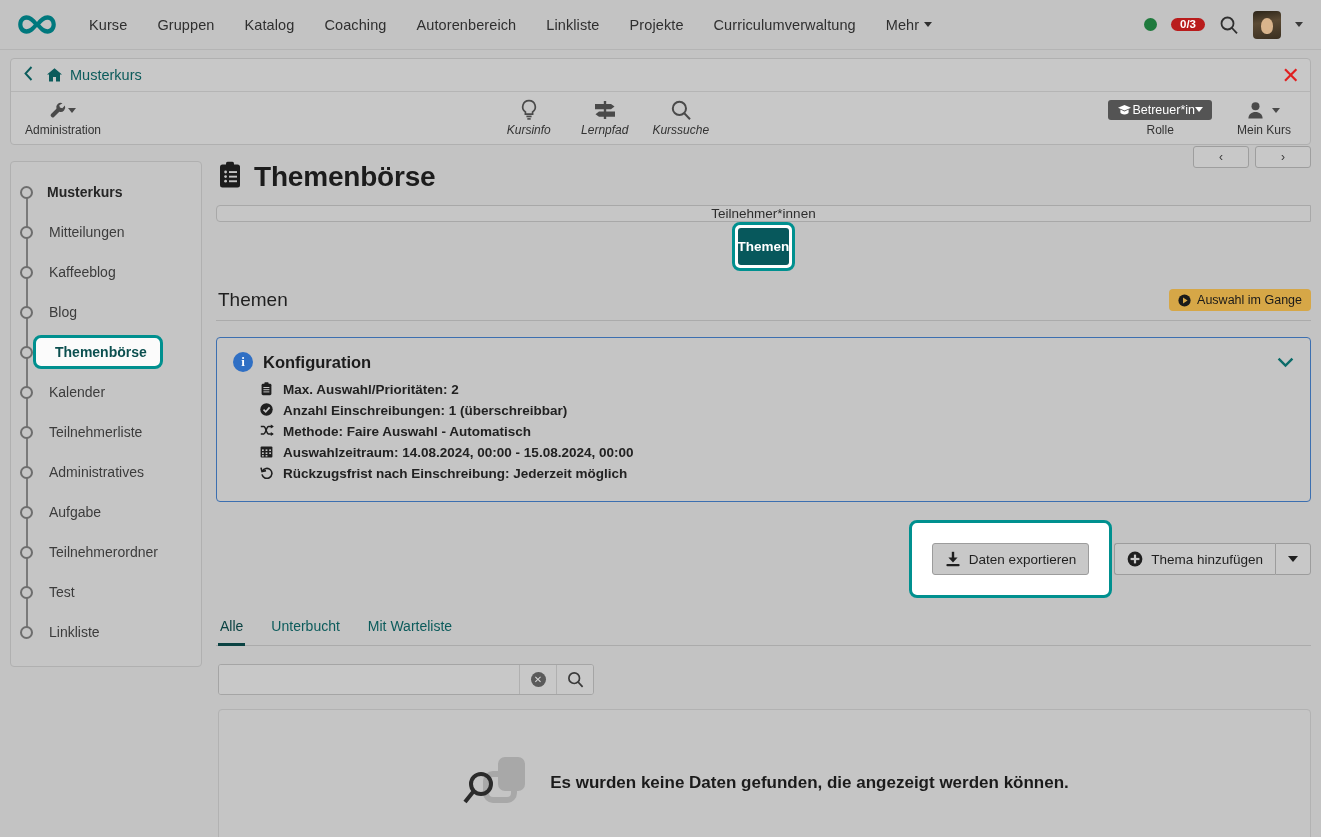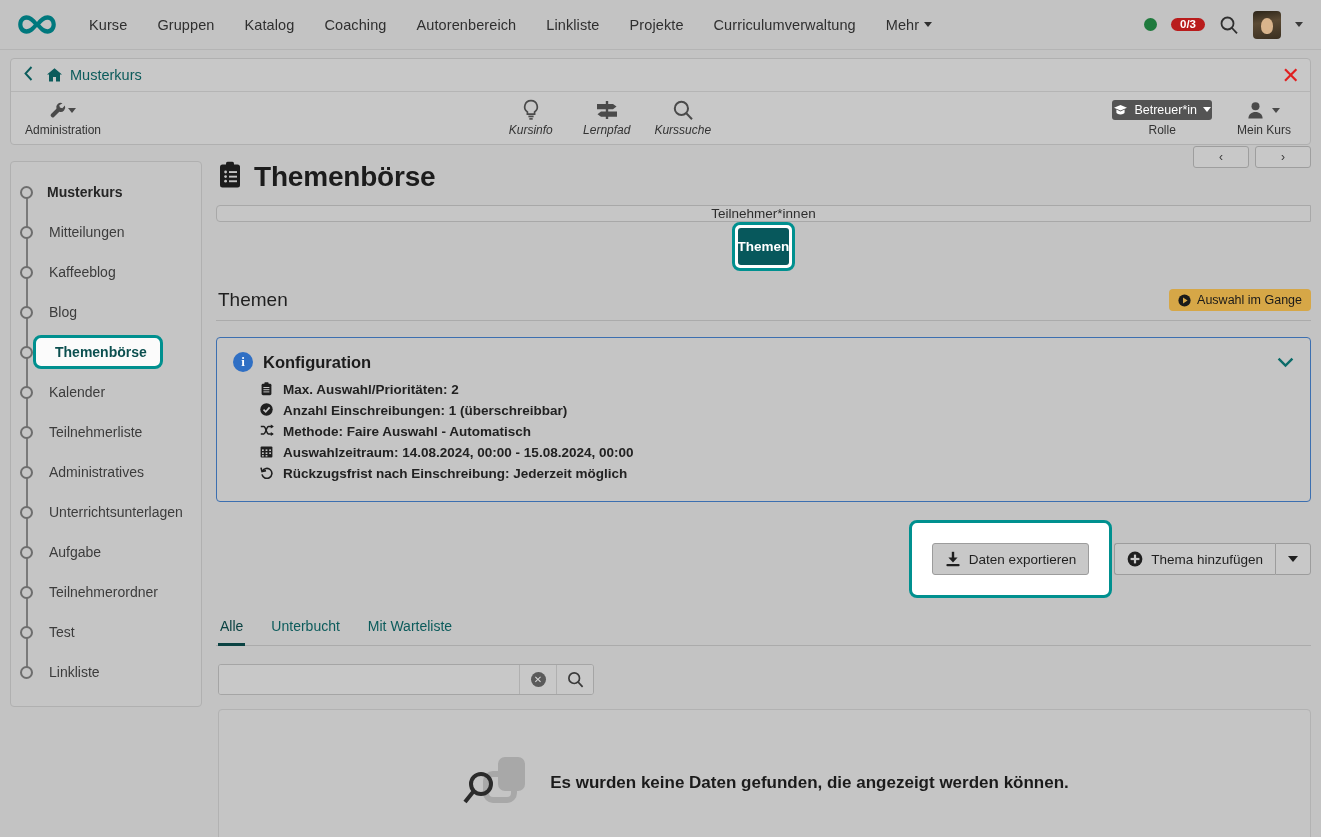--- a/index.html
+++ b/index.html
@@ -71,21 +71,21 @@
     display: flex; flex-direction: column; align-items: center; justify-content: center;
     min-width: 60px; cursor: pointer; gap: 2px;
   }
   .tool .ticon { height: 22px; display: flex; align-items: center; justify-content: center; }
   .tool .tlabel { font-size: 12px; color: #333; white-space: nowrap; }
   .tools-left { margin-left: 6px; }
   .tools-right { margin-left: auto; display: flex; align-items: center; gap: 22px; padding-right: 8px; }
   .role-group { display: flex; flex-direction: column; align-items: center; gap: 3px; }
   .role-pill {
     background: #545454; color: #fff; font-size: 12.5px; border-radius: 3px;
-    padding: 3px 1px; display: flex; align-items: center; gap: 6px; cursor: pointer;
+    padding: 3px 9px; display: flex; align-items: center; cursor: pointer;
   }
   .role-label { font-size: 12px; color: #333; }
   .pager {
     position: absolute; right: 10px; top: 146px;
     display: flex; gap: 6px;
   }
   .pager button {
     width: 56px; height: 22px; background: #c8c8c8; border: 1px solid #9e9e9e;
     border-radius: 3px; cursor: pointer; font-size: 12px; color: #3a3a3a;
     display: flex; align-items: center; justify-content: center;
@@ -381,24 +381,20 @@
         <div class="node"></div>
         <div class="tree-label">Kalender</div>
       </div>
       <div class="tree-item">
         <div class="node"></div>
         <div class="tree-label">Teilnehmerliste</div>
       </div>
       <div class="tree-item">
         <div class="node"></div>
         <div class="tree-label">Administratives</div>
-      </div>
-      <div class="tree-item">
-        <div class="node"></div>
-        <div class="tree-label">Unterrichtsunterlagen</div>
       </div>
       <div class="tree-item">
         <div class="node"></div>
         <div class="tree-label">Aufgabe</div>
       </div>
       <div class="tree-item">
         <div class="node"></div>
         <div class="tree-label">Teilnehmerordner</div>
       </div>
       <div class="tree-item">

